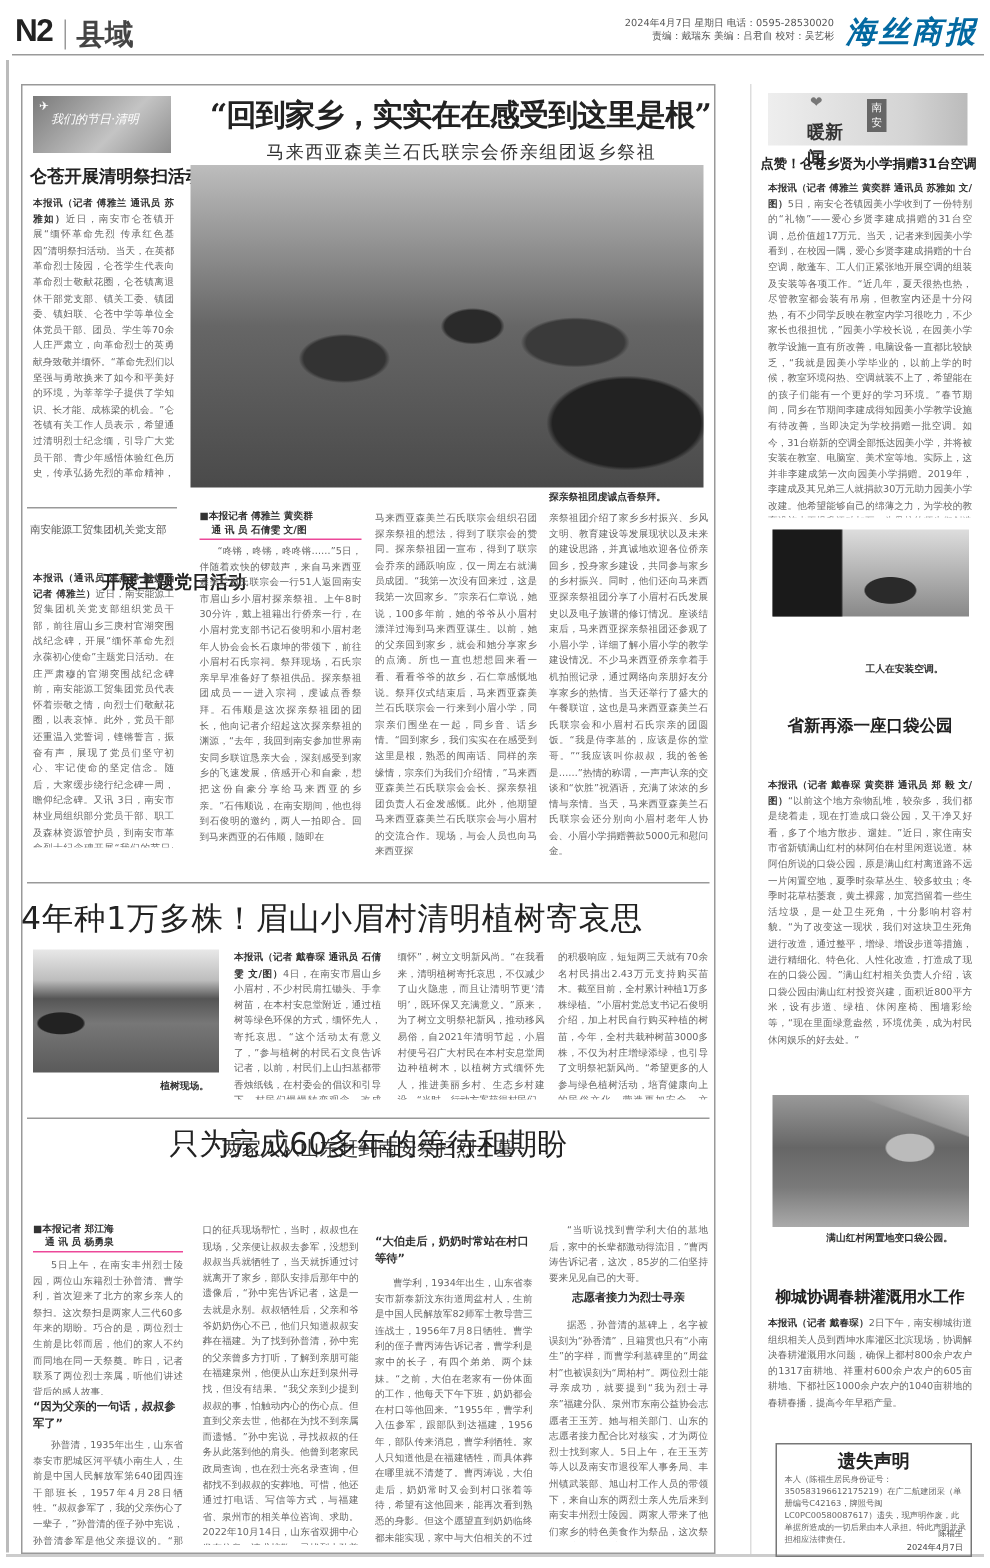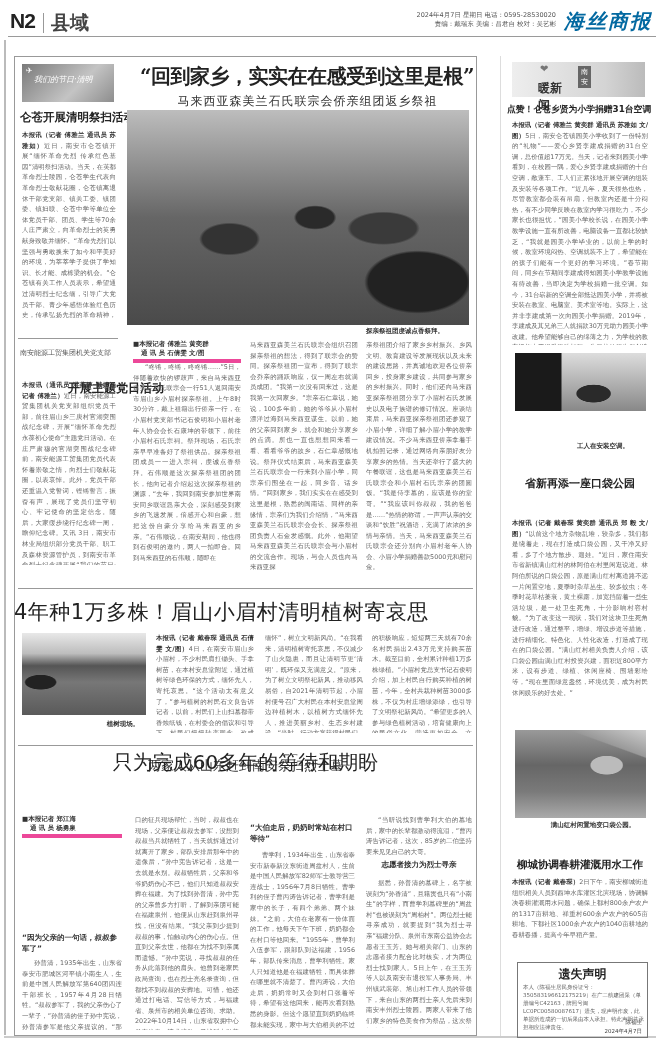--- a/index.html
+++ b/index.html
@@ -22,21 +22,21 @@
 .h1-main{position:absolute;left:140px;top:63px;width:335px;text-align:left;font-family:"DejaVu Serif",serif;font-size:20px;font-weight:bold;color:#222;letter-spacing:-0.5px;}
 .h1-sub{position:absolute;left:140px;top:93px;width:335px;text-align:center;font-size:12px;color:#333;letter-spacing:1px;}
 .photo{position:absolute;background:linear-gradient(160deg,#888 0%,#555 30%,#999 55%,#444 80%,#777 100%);}
 .photo-main{left:127px;top:110px;width:342px;height:215px;background:
 radial-gradient(ellipse at 30% 60%,#333 0,#333 8%,transparent 9%),
 radial-gradient(ellipse at 55% 50%,#2a2a2a 0,#2a2a2a 7%,transparent 8%),
 radial-gradient(ellipse at 75% 55%,#3a3a3a 0,#3a3a3a 9%,transparent 10%),
 radial-gradient(ellipse at 85% 80%,#222 0,#222 12%,transparent 13%),
 linear-gradient(180deg,#bdbdbd 0%,#9a9a9a 20%,#666 50%,#4a4a4a 100%);}
 .caption{position:absolute;font-size:6.5px;color:#333;font-weight:bold;text-align:center;}
-.byline{position:absolute;font-size:6.5px;line-height:9px;color:#333;font-weight:bold;border-bottom:4px solid #ec4899;padding-bottom:1px;}
+.byline{position:absolute;font-size:6.5px;line-height:9px;color:#333;font-weight:bold;border-bottom:1px solid #ec4899;padding-bottom:1px;}
 .divider-h{position:absolute;height:1px;background:#999;}
 .h2-big{position:absolute;left:14px;top:598px;width:463px;font-size:21px;color:#222;letter-spacing:0.5px;}
 .photo-tree{left:22px;top:633px;width:124px;height:82px;background:
 radial-gradient(ellipse at 15% 60%,#222 0,#222 10%,transparent 11%),
 linear-gradient(180deg,#e8e8e8 0%,#bdbdbd 25%,#555 40%,#777 60%,#5a5a5a 100%);}
 .h2-kicker{position:absolute;left:14px;top:757px;width:463px;text-align:center;font-size:13px;color:#333;}
 .h2-big2{position:absolute;left:14px;top:749px;width:463px;text-align:center;font-size:20px;color:#222;}
 .warm-banner{position:absolute;left:512px;top:62px;width:133px;height:35px;background:linear-gradient(90deg,#eee,#d4d4d4 70%,#bbb);}
 .warm-title{position:absolute;left:538px;top:80px;font-family:"DejaVu Serif",serif;font-size:12px;font-weight:bold;color:#333;}
 .warm-tag{position:absolute;left:578px;top:66px;background:#666;color:#fff;font-size:7px;padding:1px 3px;}
@@ -117,20 +117,21 @@
   <div class="body-text" style="left:372px;top:633px;width:100px;height:100px;">的积极响应，短短两三天就有70余名村民捐出2.43万元支持购买苗木。截至目前，全村累计种植1万多株绿植。”小眉村党总支书记石俊明介绍，加上村民自行购买种植的树苗，今年，全村共栽种树苗3000多株，不仅为村庄增绿添绿，也引导了文明祭祀新风尚。“希望更多的人参与绿色植树活动，培育健康向上的民俗文化，营造更加安全、文明、有序的清明节氛围。”</div>
 
   <div class="divider-h" style="left:18px;top:745px;width:455px;"></div>
   <div class="h2-kicker">两家人从山东赶到南安祭扫烈士墓</div>
   <div class="h2-big2">只为完成60多年的等待和期盼</div>
 
   <div class="byline" style="left:22px;top:815px;width:100px;">
     <div>■本报记者 郑江海</div>
     <div style="padding-left:8px;">通 讯 员 杨勇泉</div>
   </div>
+  <div class="body-text" style="left:22px;top:838px;width:100px;height:92px;text-indent:12px;">5日上午，在南安丰州烈士陵园，两位山东籍烈士孙普清、曹学利，首次迎来了北方的家乡亲人的祭扫。这次祭扫是两家人三代60多年来的期盼。巧合的是，两位烈士生前是比邻而居，他们的家人不约而同地在同一天祭奠。昨日，记者联系了两位烈士亲属，听他们讲述背后的感人故事。</div>
   <div class="subhead" style="left:22px;top:932px;width:100px;font-size:7.5px;line-height:11px;">“因为父亲的一句话，叔叔参军了”</div>
   <div class="body-text" style="left:22px;top:958px;width:100px;height:72px;text-indent:12px;">孙普清，1935年出生，山东省泰安市肥城区河平镇小南生人，生前是中国人民解放军第640团四连干部班长，1957年4月28日牺牲。“叔叔参军了，我的父亲伤心了一辈子，”孙普清的侄子孙中宪说，孙普清参军是他父亲提议的。“那年，我父亲在老家乡政府门</div>
 
   <div class="body-text" style="left:135px;top:815px;width:104px;height:215px;">口的征兵现场帮忙，当时，叔叔也在现场，父亲便让叔叔去参军，没想到叔叔当兵就牺牲了，当天就拆通过讨就离开了家乡，部队安排后那年中的遗像后，“孙中宪告诉记者，这是一去就是永别。叔叔牺牲后，父亲和爷爷奶奶伤心不已，他们只知道叔叔安葬在福建。为了找到孙普清，孙中宪的父亲曾多方打听，了解到亲朋可能在福建泉州，他便从山东赶到泉州寻找，但没有结果。“我父亲到少提到叔叔的事，怕触动内心的伤心点。但直到父亲去世，他都在为找不到亲属而遗憾。”孙中宪说，寻找叔叔的任务从此落到他的肩头。他曾到老家民政局查询，也在烈士亮名录查询，但都找不到叔叔的安葬地。可惜，他还通过打电话、写信等方式，与福建省、泉州市的相关单位咨询、求助。2022年10月14日，山东省双拥中心发布信息，请求扩散，寻找烈士孙普清。</div>
 
   <div class="subhead" style="left:250px;top:822px;width:105px;font-size:7.5px;line-height:11px;">“大伯走后，奶奶时常站在村口等待”</div>
   <div class="body-text" style="left:250px;top:850px;width:105px;height:180px;text-indent:12px;">曹学利，1934年出生，山东省泰安市新泰新汶东街道周盆村人，生前是中国人民解放军82师军士教导营三连战士，1956年7月8日牺牲。曹学利的侄子曹丙涛告诉记者，曹学利是家中的长子，有四个弟弟、两个妹妹。“之前，大伯在老家有一份体面的工作，他每天下午下班，奶奶都会在村口等他回来。”1955年，曹学利入伍参军，跟部队到达福建，1956年，部队传来消息，曹学利牺牲。家人只知道他是在福建牺牲，而具体葬在哪里就不清楚了。曹丙涛说，大伯走后，奶奶常时又会到村口张着等待，希望有这他回来，能再次看到熟悉的身影。但这个愿望直到奶奶临终都未能实现，家中与大伯相关的不过是一张照片和一块“光荣门第”的木牌。</div>
 
   <div class="body-text" style="left:366px;top:815px;width:106px;height:40px;text-indent:12px;">“当听说找到曹学利大伯的墓地后，家中的长辈都激动得流泪，”曹丙涛告诉记者，这次，85岁的二伯坚持要来见见自己的大哥。</div>
   <div class="subhead" style="left:366px;top:860px;width:106px;text-align:center;font-size:7.5px;">志愿者接力为烈士寻亲</div>

